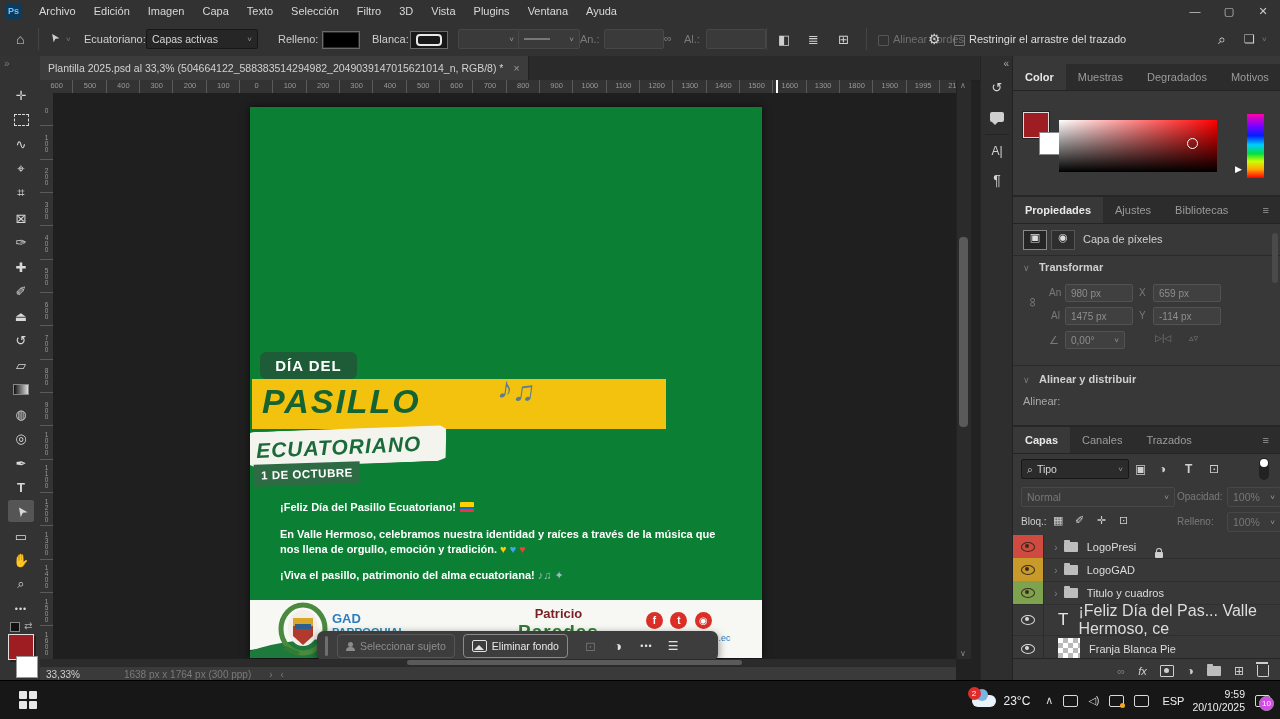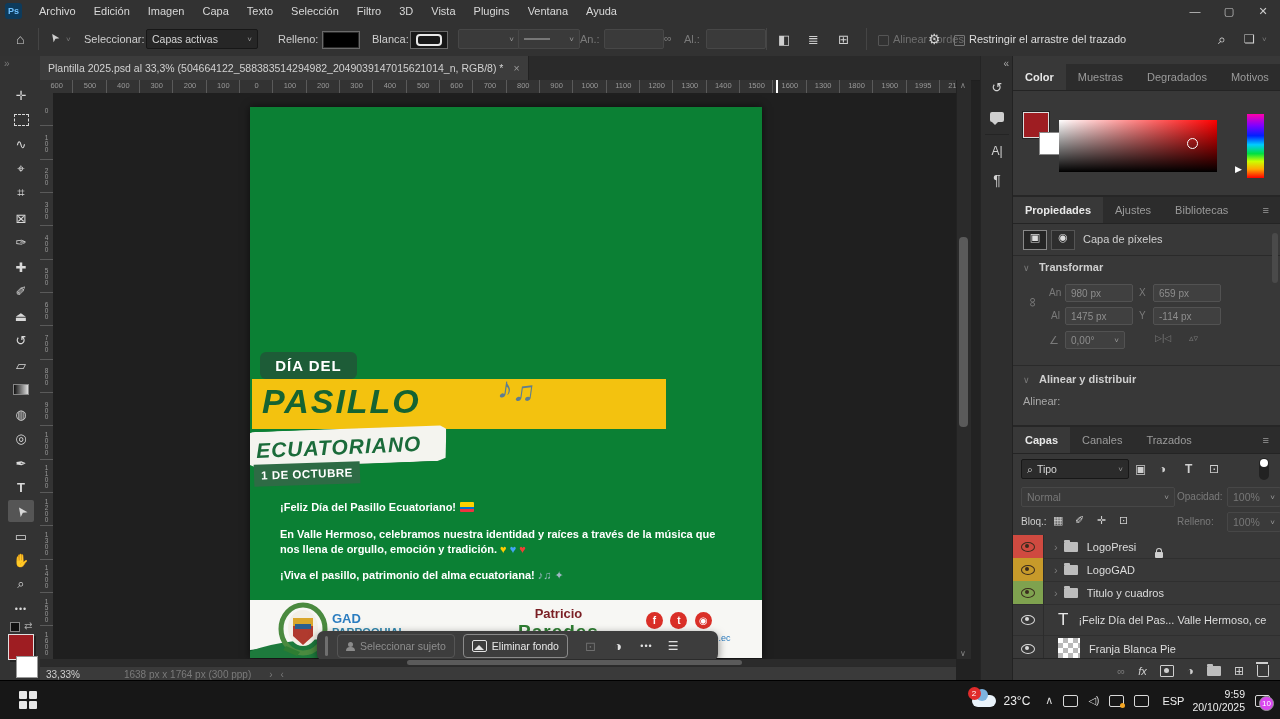--- a/index.html
+++ b/index.html
@@ -155,21 +155,21 @@
       <span>▢</span>
       <span>✕</span>
     </div>
   </div>
 
   <div class="a optbar">
     <span class="a tx" style="left:16px;top:9px;font-size:14px;">⌂</span>
     <div class="a vsep" style="left:38px;top:6px;"></div>
     <span class="a tx" style="left:50px;top:9px;transform:rotate(-125deg);display:inline-block;">➤</span>
     <span class="a dim" style="left:66px;top:13px;font-size:8px;">˅</span>
-    <span class="a tx" style="left:84px;top:11px;">Seleccionar:</span>
+    <span class="a tx" style="left:84px;top:11px;">Ecuatoriano:</span>
     <div class="a obox" style="left:146px;top:7px;width:100px;">
       <span>Capas activas</span>
         <span class="caret">˅</span>
     </div>
     <span class="a tx" style="left:278px;top:11px;">Relleno:</span>
     <div class="a" style="left:322px;top:9px;width:36px;height:16px;background:#000;border:1px solid #6a6a6a;box-shadow:inset 0 0 0 1px #2a2a2a;"></div>
     <span class="a tx" style="left:372px;top:11px;">Blanca:</span>
     <div class="a" style="left:410px;top:9px;width:36px;height:16px;background:#181818;border:1px solid #6a6a6a;display:flex;align-items:center;justify-content:center;">
       <i style="width:22px;height:8px;border:2px solid #e8e8e8;border-radius:4px;display:block;"></i>
     </div>
@@ -510,21 +510,21 @@
           </div>
         <span class="dim" style="margin:0 6px 0 10px;">›</span>
           <span class="fold"></span>
         <span style="margin-left:9px;">Titulo y cuadros</span>
       </div>
       <div class="a lrow" style="left:0;top:177px;width:268px;height:31px;">
         <div class="eyebox">
             <i class="eye"></i>
           </div>
         <span style="margin:0 10px 0 14px;font-size:17px;color:#e6e6e6;">T</span>
-        <span style="font-size:11px;">¡Feliz Día del Pas... Valle Hermoso, ce</span>
+        <span style="font-size:16px;">¡Feliz Día del Pas... Valle Hermoso, ce</span>
       </div>
       <div class="a lrow" style="left:0;top:208px;width:268px;height:28px;">
         <div class="eyebox">
             <i class="eye"></i>
           </div>
         <span class="checker" style="width:22px;height:22px;margin-left:14px;display:inline-block;"></span>
         <span style="margin-left:9px;">Franja Blanca Pie</span>
       </div>
 
       <div class="a f" style="left:0;top:231px;width:268px;height:24px;background:#383838;border-top:1px solid #262626;justify-content:flex-end;gap:13px;padding-right:12px;box-sizing:border-box;">

